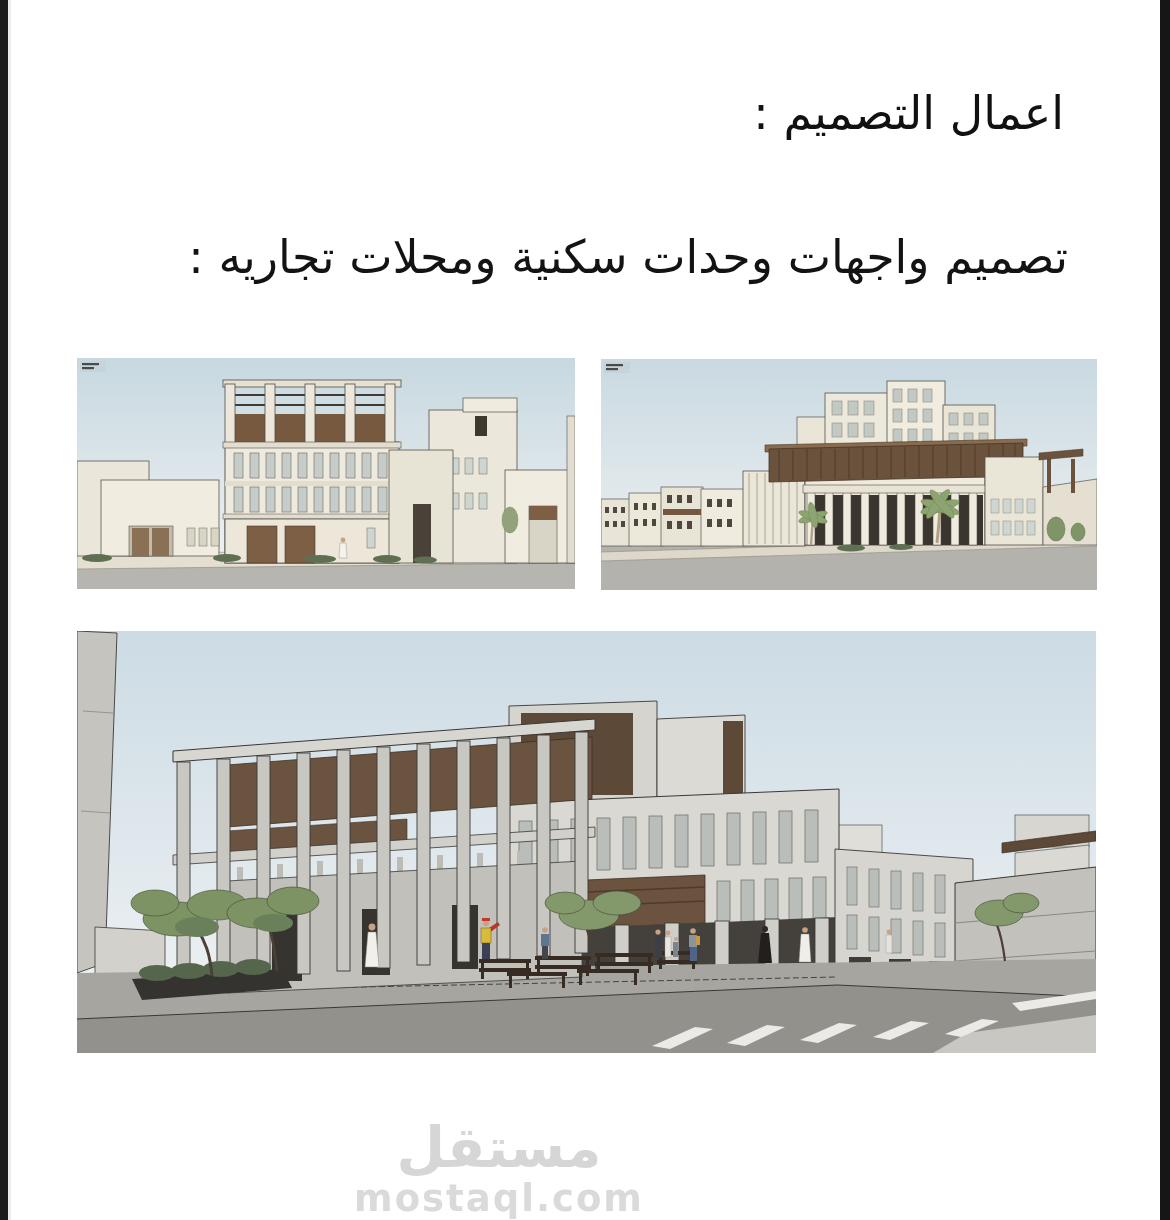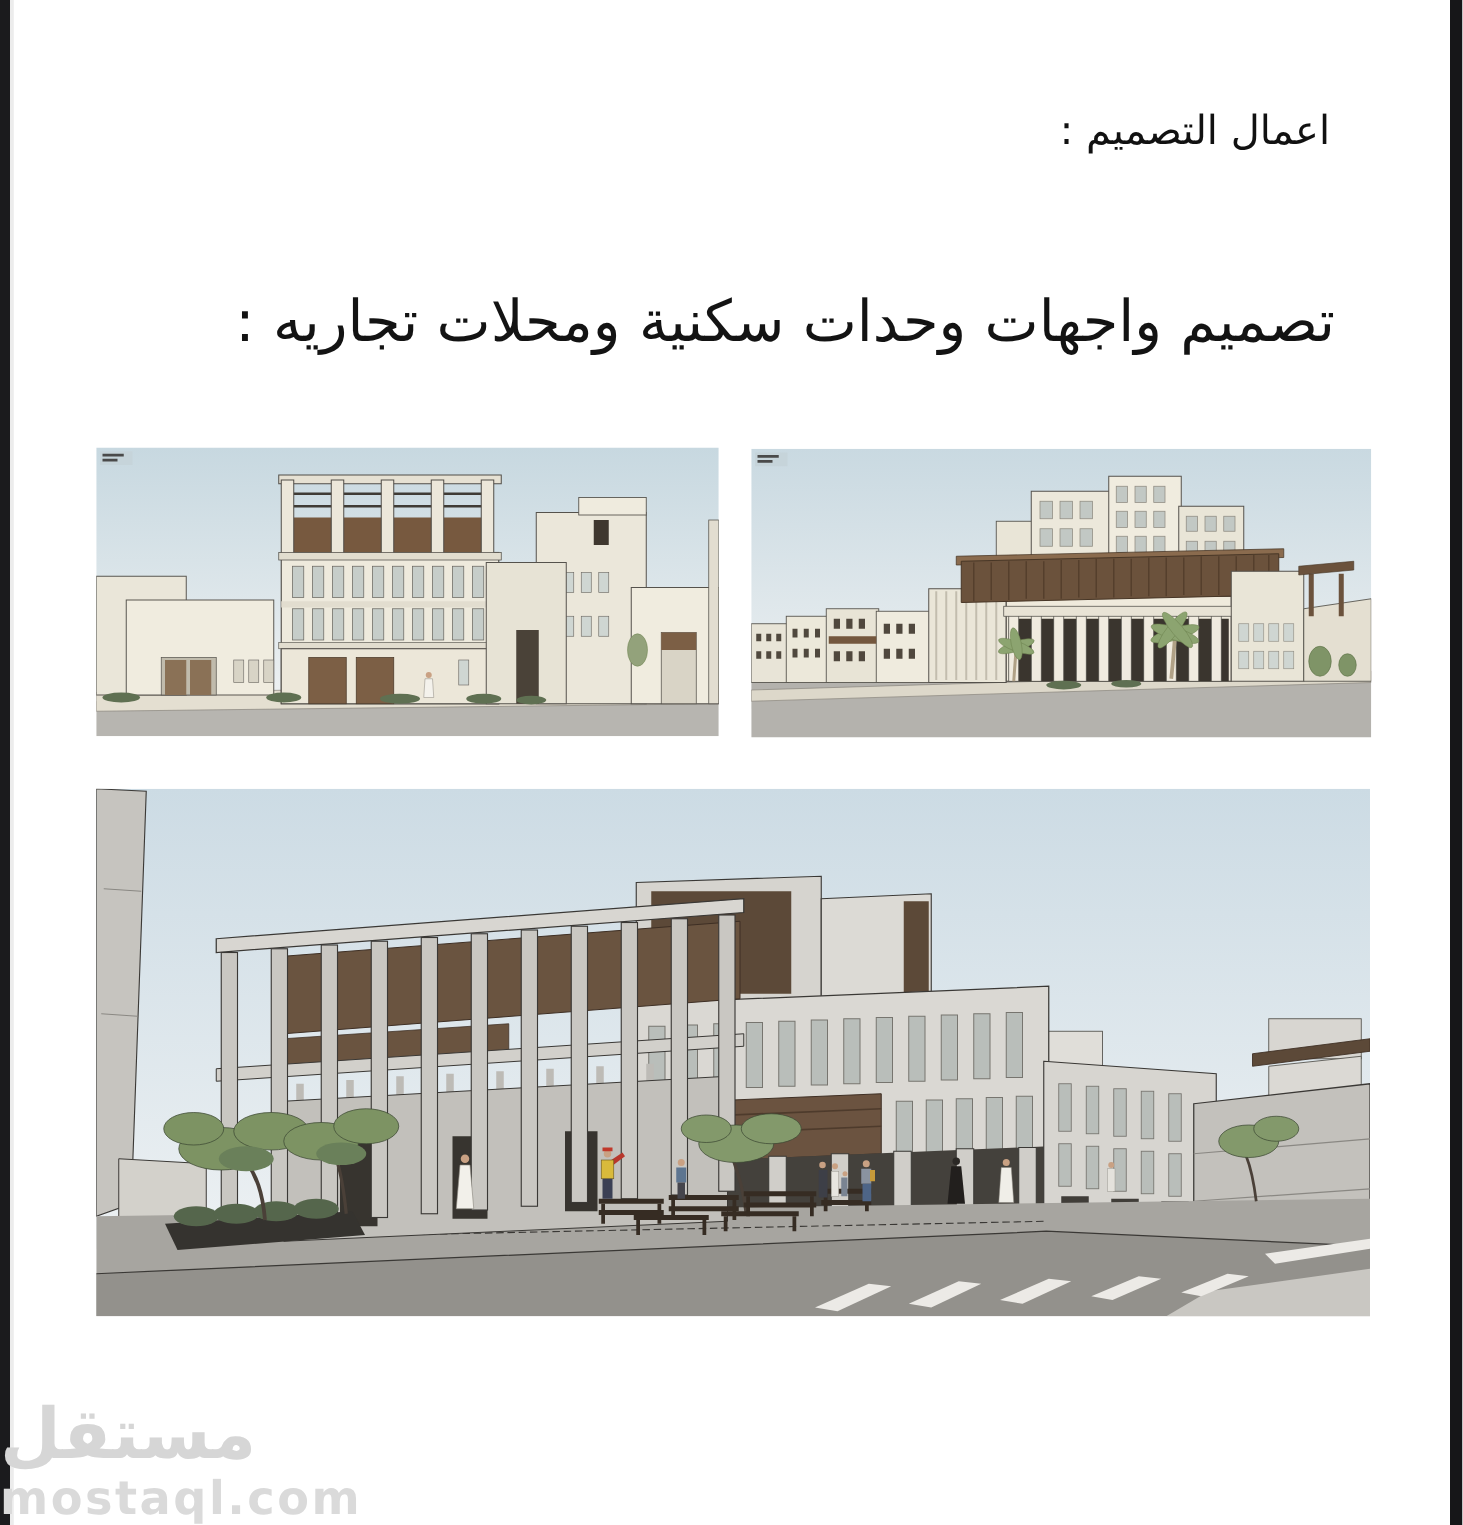--- a/index.html
+++ b/index.html
@@ -9,39 +9,39 @@
     font-family:"DejaVu Sans",sans-serif;
   }
   .edge{position:absolute;top:0;height:1220px;}
   .edge-left{left:0;width:8px;background:#1b1b1d;}
   .edge-line{position:absolute;top:0;left:8px;width:3px;height:1220px;background:#ececec;}
   .edge-right{right:0;width:10px;background:#161618;}
 
   .title{
     position:absolute;top:84px;right:106px;margin:0;
     direction:rtl;text-align:right;
-    font-size:32px;font-weight:500;color:#111111;line-height:1.3;
+    font-size:46px;font-weight:500;color:#111111;line-height:1.3;
     font-family:"DejaVu Sans",sans-serif;
   }
   .subtitle{
     position:absolute;top:228px;right:102px;margin:0;
     direction:rtl;text-align:right;
     font-size:46px;font-weight:400;color:#131313;line-height:1.3;
     font-family:"DejaVu Sans",sans-serif;
   }
 
   figure.fig{margin:0;padding:0;position:absolute;}
   .fig1{left:77px;top:358px;width:498px;height:231px;}
   .fig2{left:601px;top:359px;width:496px;height:231px;}
   .fig3{left:77px;top:631px;width:1019px;height:422px;}
   .fig svg{display:block;width:100%;height:100%;}
 
   .watermark{
     position:absolute;left:0;top:1120px;width:998px;
-    text-align:left;user-select:none;
+    text-align:center;user-select:none;
   }
   .wm-logo{
     font-size:56px;font-weight:bold;color:#d6d6d6;line-height:1.0;
     font-family:"DejaVu Sans",sans-serif;
   }
   .wm-site{
     font-size:37px;font-weight:bold;color:#dadada;letter-spacing:2px;
     margin-top:1px;font-family:"DejaVu Sans",sans-serif;
   }
 </style>

